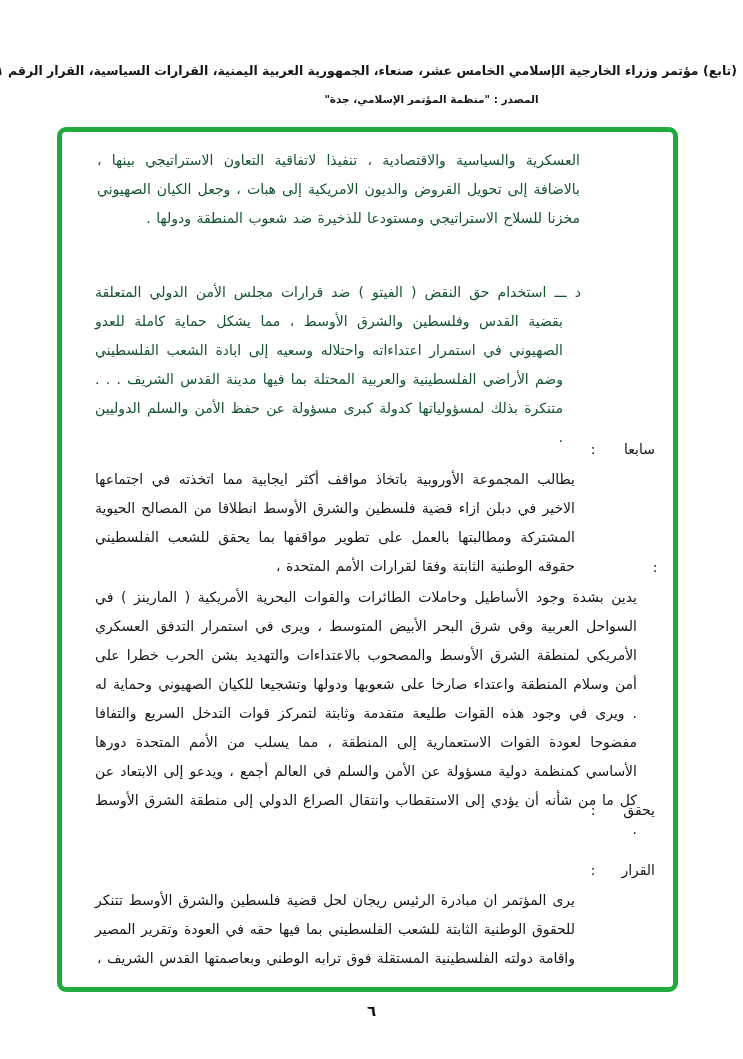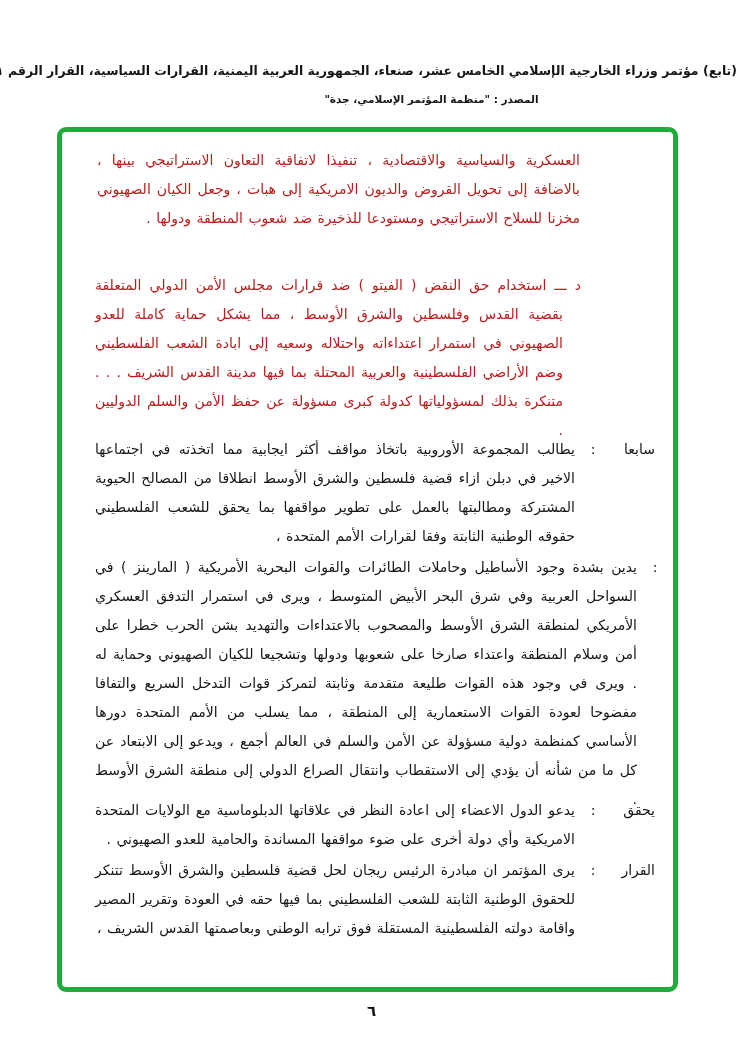--- a/index.html
+++ b/index.html
@@ -42,25 +42,25 @@
     border-radius: 9px;
     background: #ffffff;
   }
 
   .tblock {
     position: absolute;
     direction: rtl;
     text-align: justify;
     font-size: 14px;
     line-height: 29px;
-    color: #b91c1c;
+    color: #14532d;
     word-spacing: 1px;
   }
   .para-cont { top: 14px;  left: 35px; width: 483px; }
-  .clause-d  { top: 139px; left: 33px; right: 110px; text-indent: -18px; }
+  .clause-d  { top: 146px; left: 33px; right: 110px; text-indent: -18px; }
 
   .section-row {
     position: absolute;
     left: 33px; right: 0;
     display: flex;
     direction: rtl;
   }
   .sec-label {
     width: 44px;
     padding-right: 18px;
@@ -76,20 +76,21 @@
     text-align: center;
     font-size: 14px;
     line-height: 29px;
   }
   .sec-body {
     flex: 1 1 auto;
     text-align: justify;
     font-size: 14px;
     line-height: 29px;
     word-spacing: 1px;
+    margin-top: 30px;
   }
   .sec-7  { top: 303px; }
   .sec-8  { top: 421px; }
   .sec-9  { top: 664px; }
   .sec-10 { top: 724px; }
 
   .page-number {
     position: absolute;
     top: 1002px; left: 0; width: 743px;
     text-align: center;
@@ -117,21 +118,20 @@
   </div>
 
   <div class="section-row sec-8">
     <div class="sec-colon">:</div>
     <div class="sec-body">يدين بشدة وجود الأساطيل وحاملات الطائرات والقوات البحرية الأمريكية ( المارينز ) في السواحل العربية وفي شرق البحر الأبيض المتوسط ، ويرى في استمرار التدفق العسكري الأمريكي لمنطقة الشرق الأوسط والمصحوب بالاعتداءات والتهديد بشن الحرب خطرا على أمن وسلام المنطقة واعتداء صارخا على شعوبها ودولها وتشجيعا للكيان الصهيوني وحماية له . ويرى في وجود هذه القوات طليعة متقدمة وثابتة لتمركز قوات التدخل السريع والتفافا مفضوحا لعودة القوات الاستعمارية إلى المنطقة ، مما يسلب من الأمم المتحدة دورها الأساسي كمنظمة دولية مسؤولة عن الأمن والسلم في العالم أجمع ، ويدعو إلى الابتعاد عن كل ما من شأنه أن يؤدي إلى الاستقطاب وانتقال الصراع الدولي إلى منطقة الشرق الأوسط .</div>
   </div>
 
   <div class="section-row sec-9">
     <div class="sec-label">يحقق</div>
     <div class="sec-colon">:</div>
-    <div class="sec-body">يدعو الدول الاعضاء إلى اعادة النظر في علاقاتها الدبلوماسية مع الولايات المتحدة الامريكية وأي دولة أخرى على ضوء مواقفها المساندة والحامية للعدو الصهيوني .</div>
   </div>
 
   <div class="section-row sec-10">
     <div class="sec-label">القرار</div>
     <div class="sec-colon">:</div>
     <div class="sec-body">يرى المؤتمر ان مبادرة الرئيس ريجان لحل قضية فلسطين والشرق الأوسط تتنكر للحقوق الوطنية الثابتة للشعب الفلسطيني بما فيها حقه في العودة وتقرير المصير واقامة دولته الفلسطينية المستقلة فوق ترابه الوطني وبعاصمتها القدس الشريف ،</div>
   </div>
 
 </div>
 

